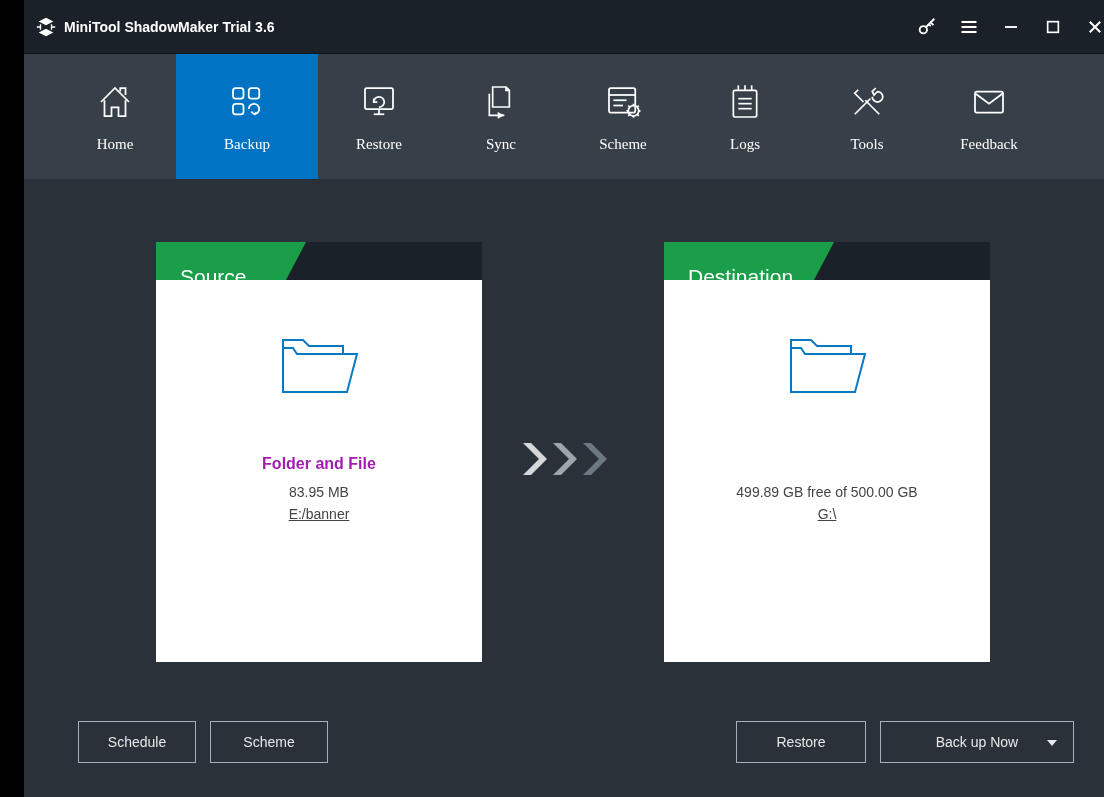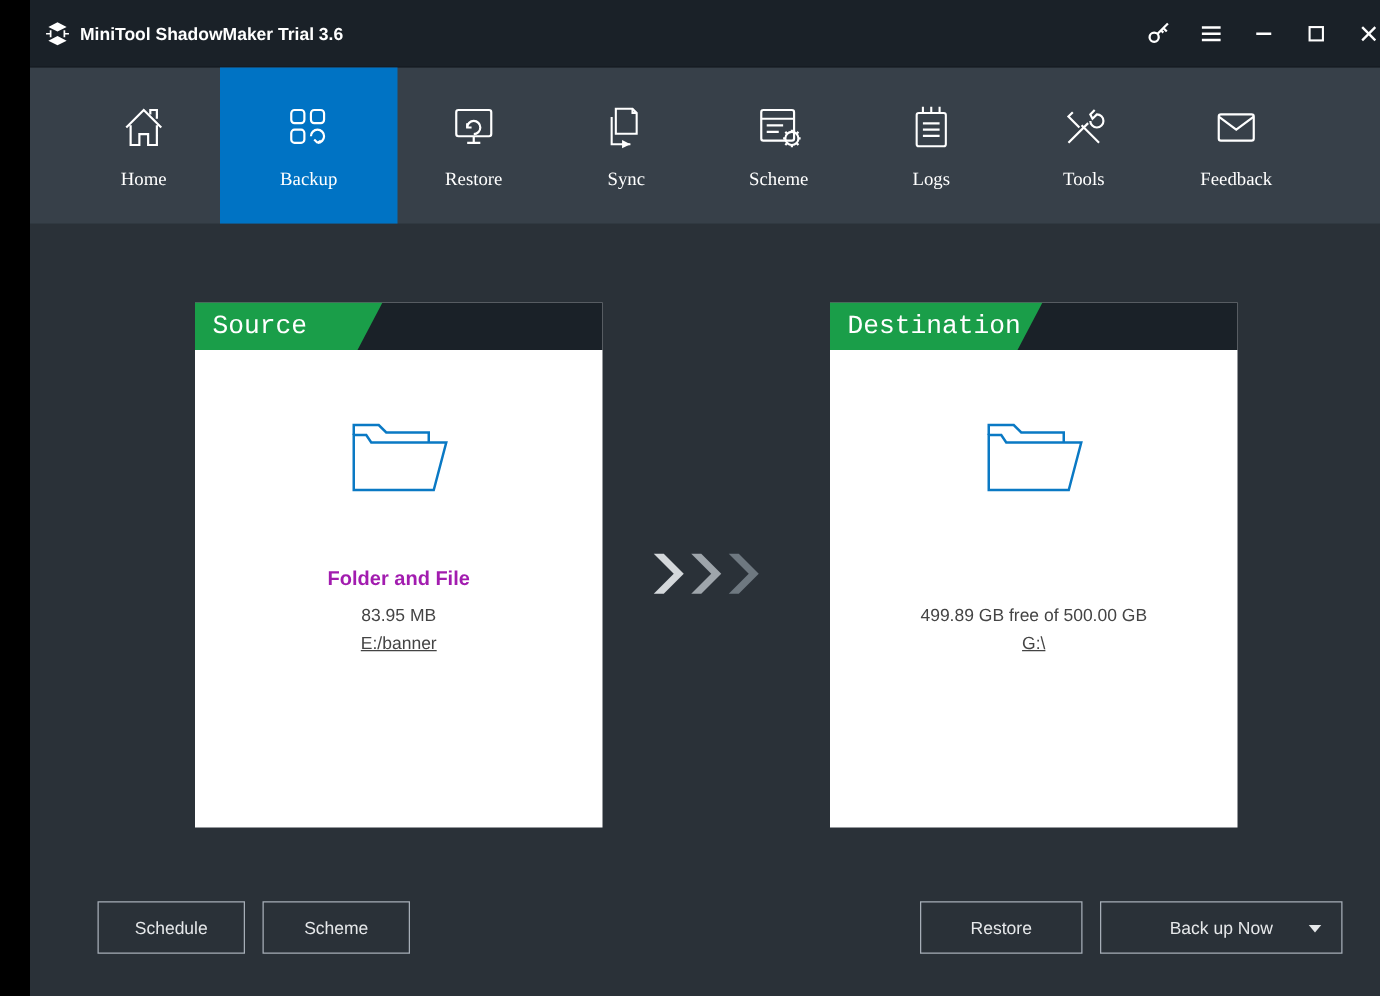--- a/index.html
+++ b/index.html
@@ -17,21 +17,21 @@
   .navitem { width: 122px; display: flex; flex-direction: column; align-items: center; justify-content: center; color: #fff; gap: 12px; }
   .navitem.active { background: #0073c4; width: 142px; }
   .navitem .nicon { height: 44px; display: flex; align-items: center; justify-content: center; }
   .navitem .nlabel { font-size: 15px; font-family: Liberation Serif, serif; }
   
   .content { flex: 1; position: relative; background: #2a3138; }
   .panel { position: absolute; top: 63px; width: 326px; height: 420px; background: #fff; }
   .panel.left { left: 132px; }
   .panel.right { left: 640px; }
   .panel .banner { position: absolute; top: 0; left: 0; width: 100%; height: 38px; background: #1a2128; }
-  .panel .tab { position: absolute; top: 0; left: 0; height: 38px; background: #1a9e49; color: #fff; font-size: 21px; display:flex; align-items:center; padding-left: 14px; font-family: Liberation Mono, monospace; }
+  .panel .tab { position: absolute; top: 16px; left: 0; height: 38px; background: #1a9e49; color: #fff; font-size: 21px; display:flex; align-items:center; padding-left: 24px; }
   .panel .tab-shape { position:absolute; top:0; left:0; }
   .panel .foldericon { position: absolute; top: 88px; left: 50%; transform: translateX(-50%); }
   .panel .ptitle { position: absolute; top: 213px; left: 0; width: 100%; text-align: center; font-size: 16px; font-weight: 700; color: #a21caf; }
   .panel .pline1 { position: absolute; top: 242px; left: 0; width: 100%; text-align: center; font-size: 14px; color: #444; }
   .panel .pline2 { position: absolute; top: 264px; left: 0; width: 100%; text-align: center; font-size: 14px; color: #444; text-decoration: underline; }
   
   .arrows { position: absolute; top: 260px; left: 497px; display: flex; gap: -4px; }
   
   .bottombar { position: absolute; left: 0; right: 0; bottom: 34px; height: 42px; display: flex; padding: 0 54px; gap: 14px; justify-content: center; }
   .btn { height: 42px; border: 1px solid #a6aeb7; color: #e6e8ea; background: transparent; font-size: 14px; display: flex; align-items: center; justify-content: center; }

